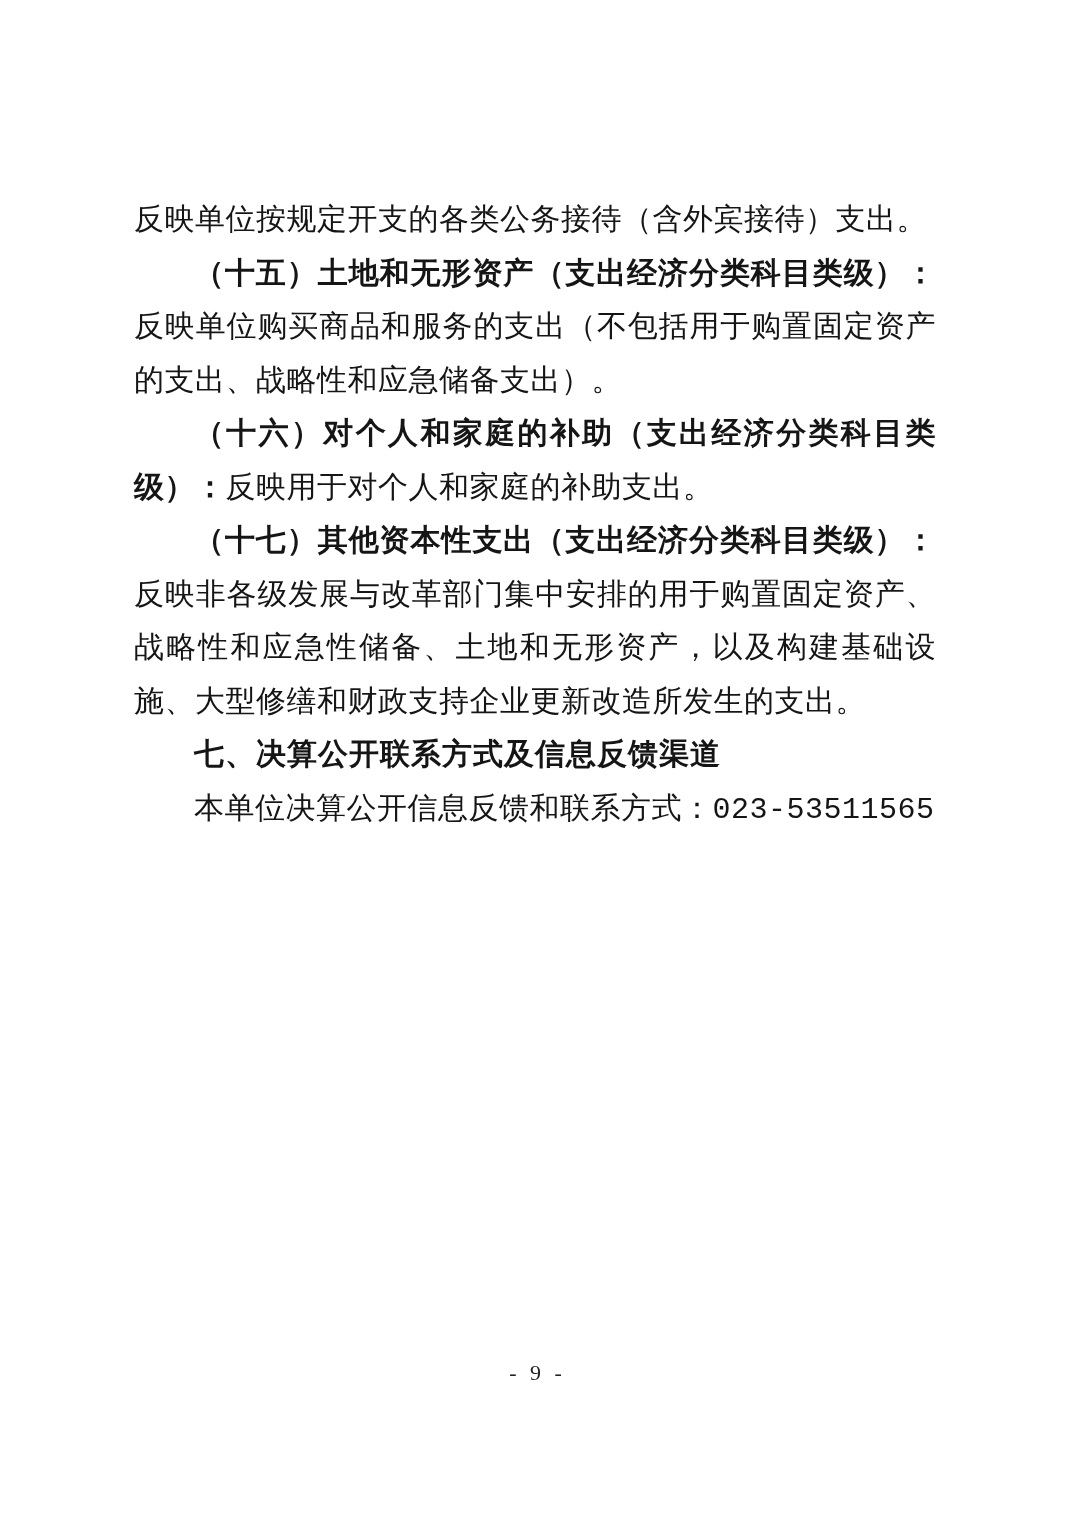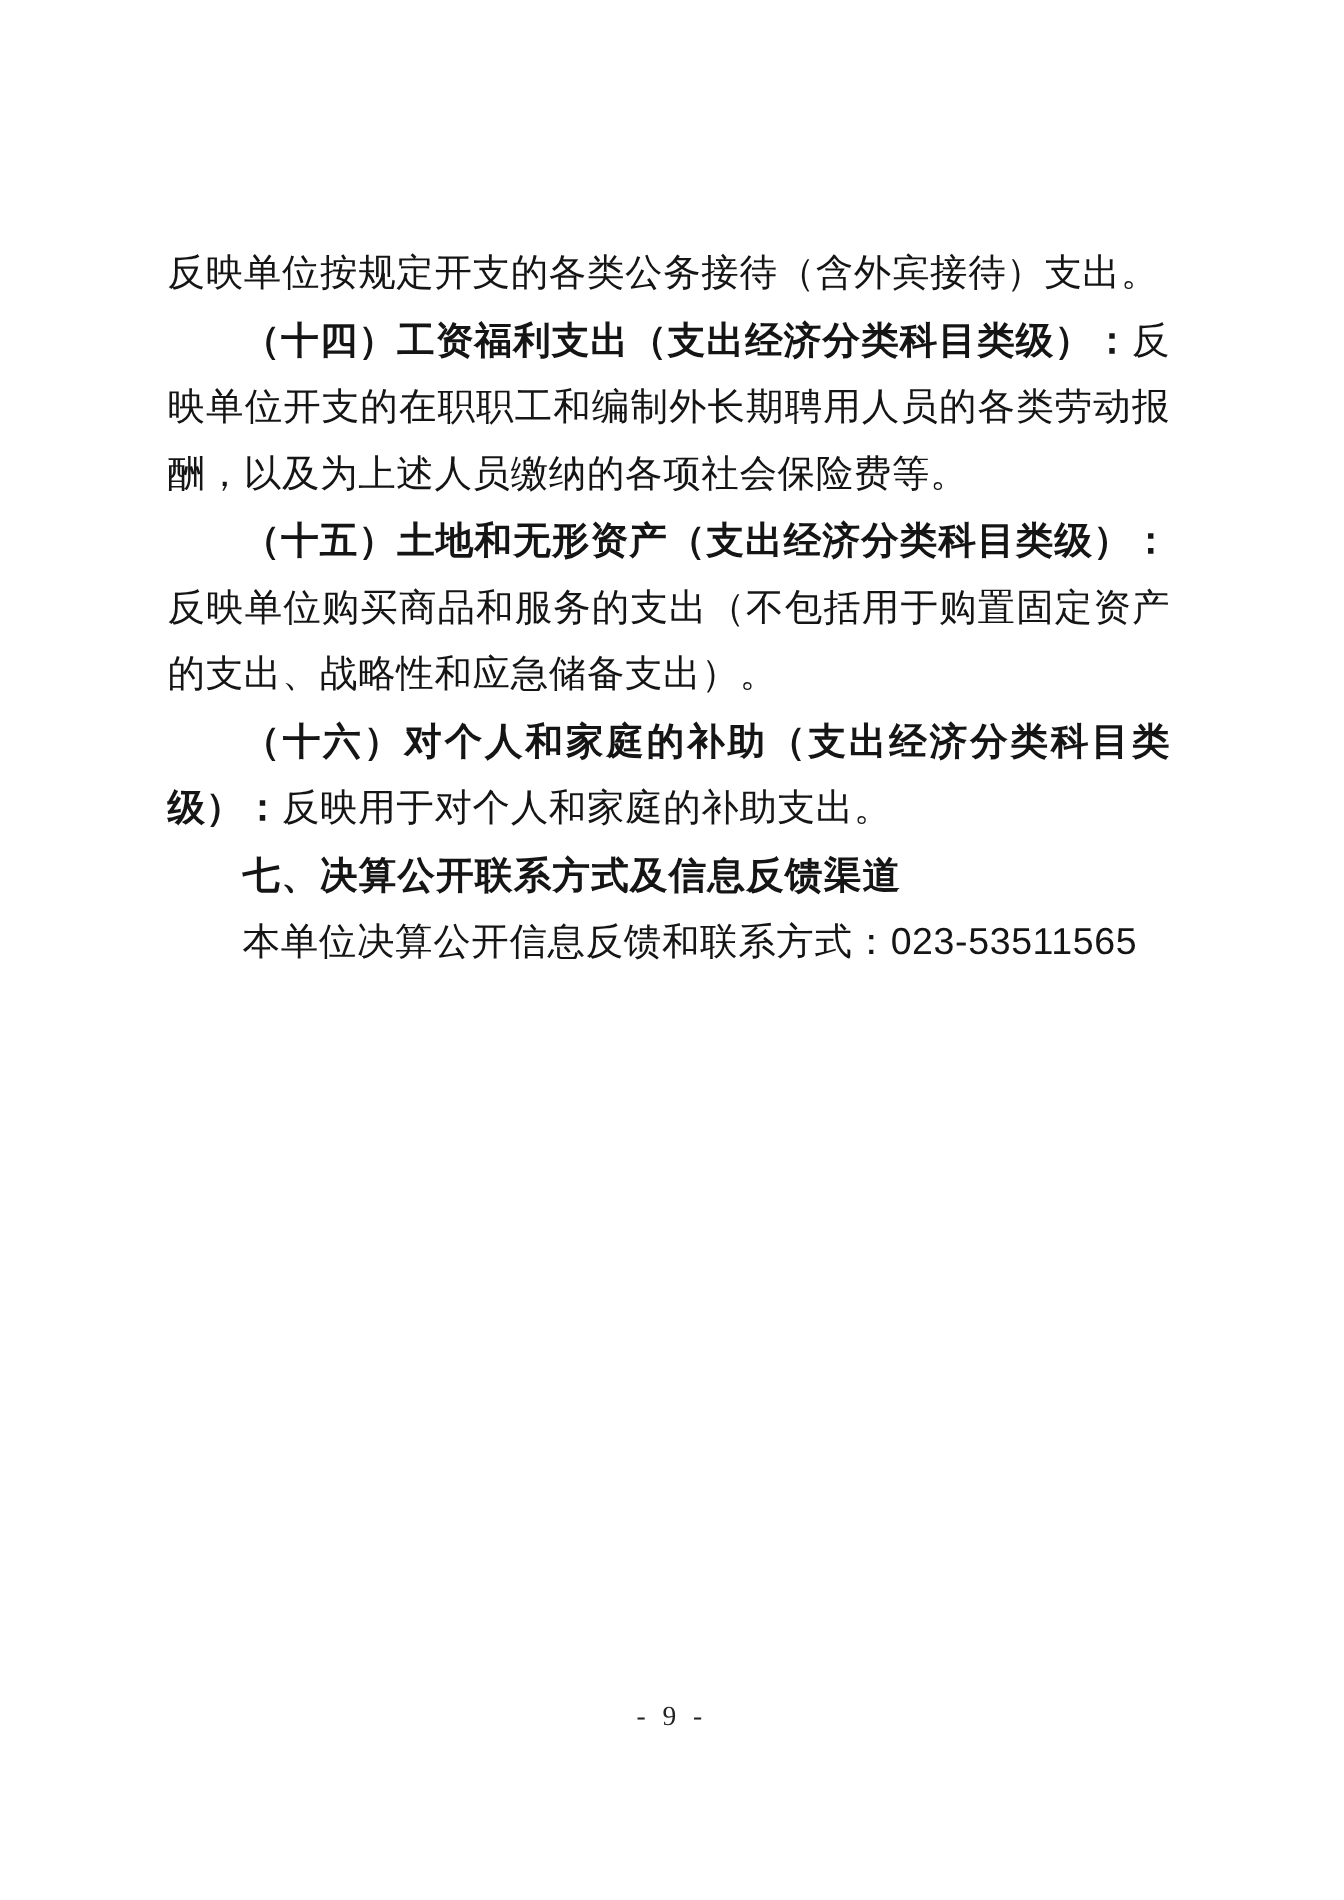--- a/index.html
+++ b/index.html
@@ -46,21 +46,21 @@
     margin: 0;
     padding: 0;
     text-indent: 2em;
     font-size: 30px;
     line-height: 53.5px;
     font-weight: bold;
     font-family: Liberation Sans, sans-serif;
     letter-spacing: 1px;
   }
   .phone {
-    font-family: Liberation Sans, sans-serif;
+    font-family: Liberation Mono, monospace;
     letter-spacing: 0.5px;
   }
   .page-footer {
     position: absolute;
     top: 1358px;
     left: 0;
     width: 100%;
     text-align: center;
     font-size: 22px;
     line-height: 30px;
@@ -70,26 +70,26 @@
 </style>
 </head>
 <body>
 
 <div class="page">
   <div class="content">
 
     <p class="para"><span>反映单位按规定开支的各类公务接待（含外宾接待）支出。</span></p>
 
 
-    <p class="para indent"><span class="lead">（十四）工资福利支出（支出经济分类科目类级）：</span><span>反映单位开支的在职职工和编制外长期聘用人员的各类劳动报酬，以及为上述人员缴纳的各项社会保险费等。</span></p>
 
     <p class="para indent"><span class="lead">（十五）土地和无形资产（支出经济分类科目类级）：</span><span>反映单位购买商品和服务的支出（不包括用于购置固定资产的支出、战略性和应急储备支出）。</span></p>
 
     <p class="para indent"><span class="lead">（十六）对个人和家庭的补助（支出经济分类科目类级）：</span><span>反映用于对个人和家庭的补助支出。</span></p>
 
+    <p class="para indent"><span class="lead">（十七）其他资本性支出（支出经济分类科目类级）：</span><span>反映非各级发展与改革部门集中安排的用于购置固定资产、战略性和应急性储备、土地和无形资产，以及构建基础设施、大型修缮和财政支持企业更新改造所发生的支出。</span></p>
 
     <h2 class="section-heading">七、决算公开联系方式及信息反馈渠道</h2>
 
     <p class="para indent"><span>本单位决算公开信息反馈和联系方式：</span><span class="phone">023-53511565</span></p>
 
   </div>
 
   <div class="page-footer"><span>- 9 -</span></div>
 </div>
 

